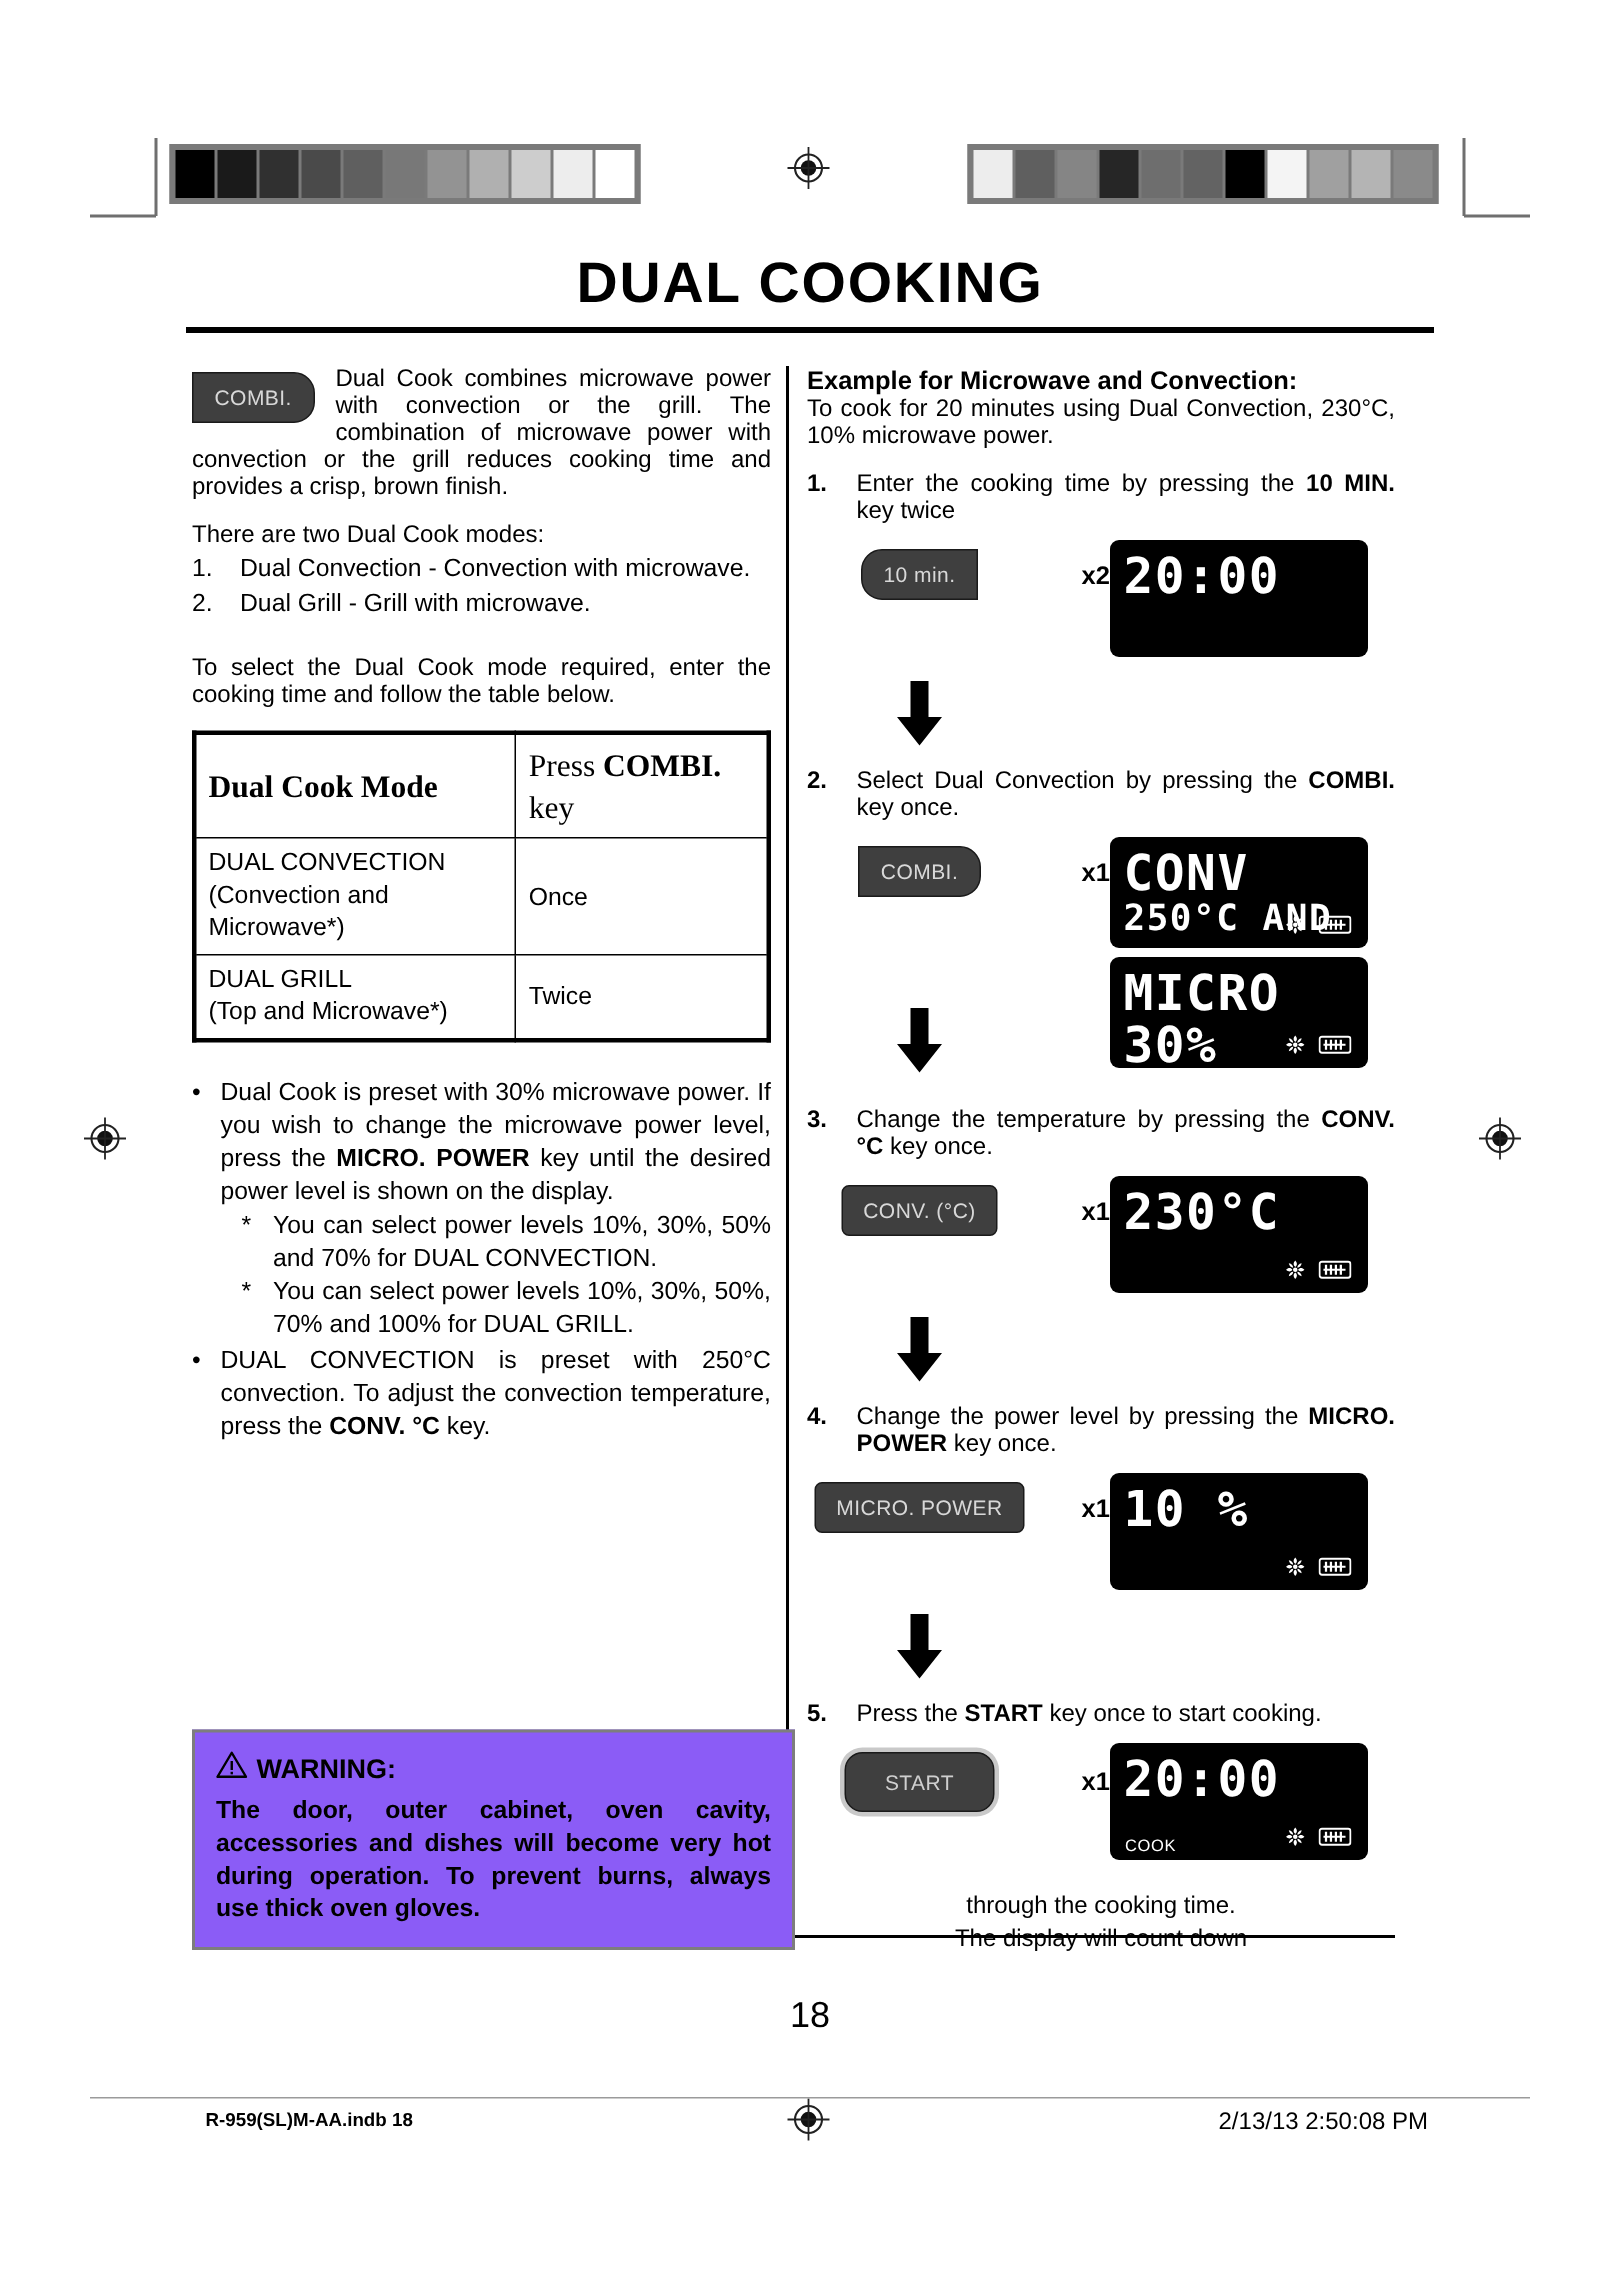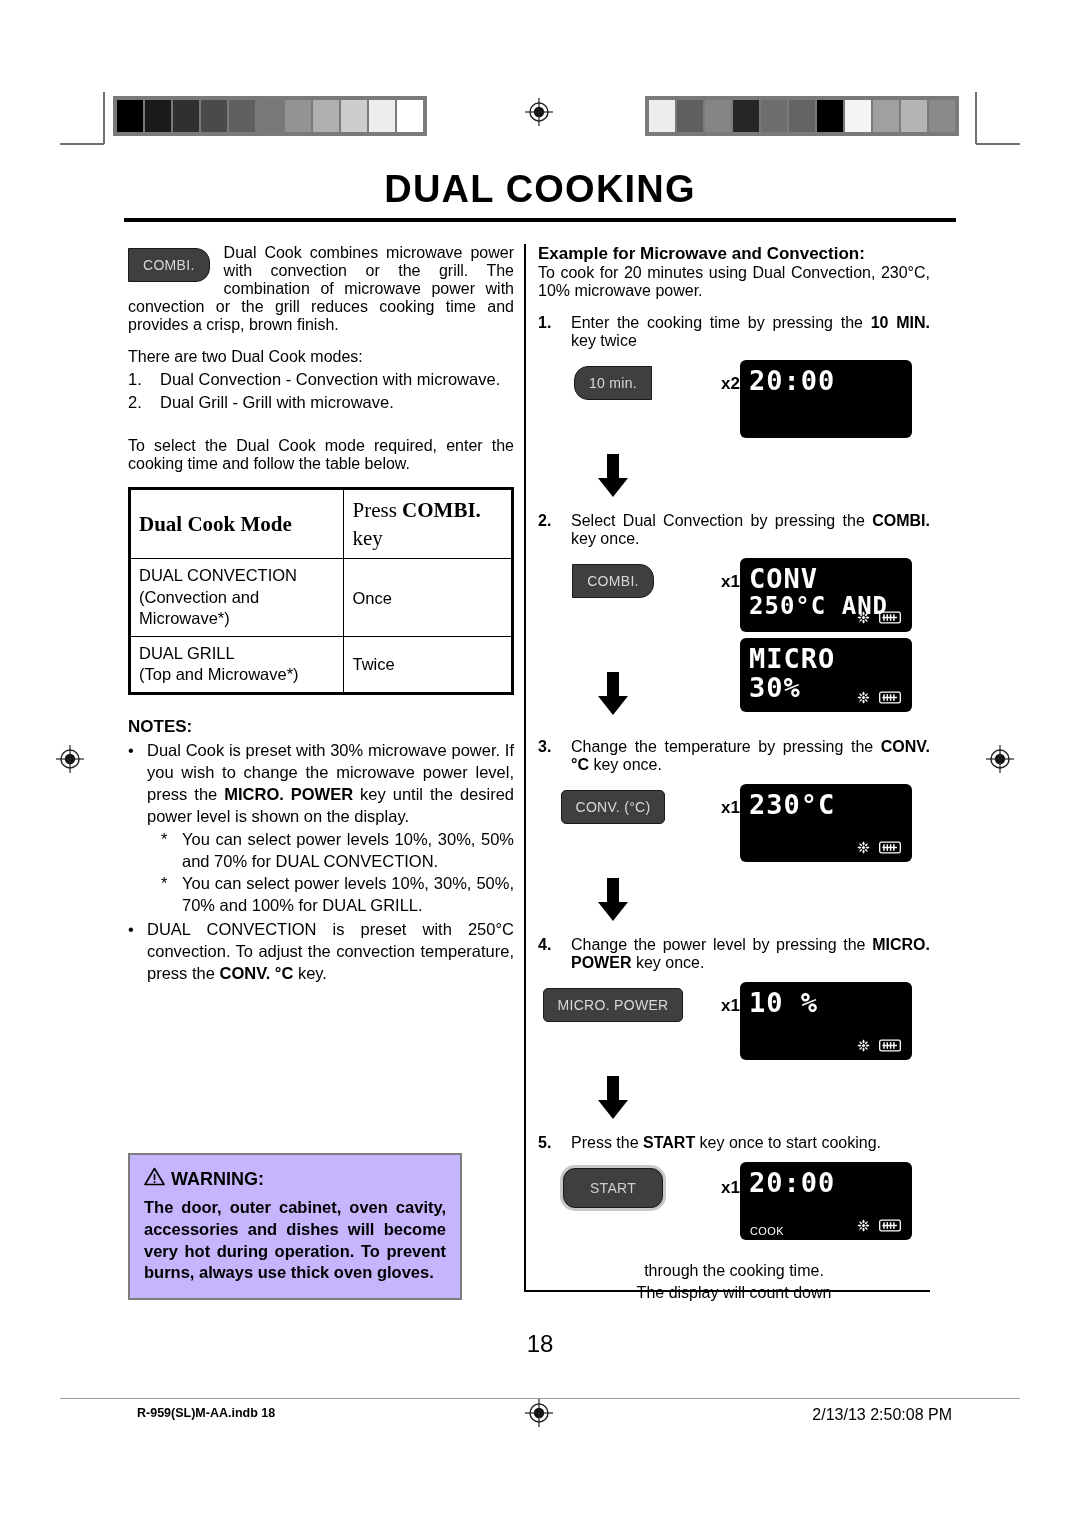--- a/index.html
+++ b/index.html
@@ -81,22 +81,22 @@
   ul.notes > li > .bul { flex: none; width: 10px; }
   ul.notes > li > .body { flex: 1; text-align: justify; }
   ul.sub { list-style: none; margin-top: 1px; }
   ul.sub > li { display: flex; gap: 9px; padding-left: 14px; }
   ul.sub > li > .ast { flex: none; width: 12px; }
   ul.sub > li > .body { flex: 1; text-align: justify; }
   .b { font-weight: bold; }
 
   
   .warning {
-    position: absolute; left: 128px; top: 1153px; width: 334px;
-    background: #c4b5fd; border: 2px solid #7d7d7d;
+    position: absolute; left: 128px; top: 1153px; width: 402px;
+    background: #8b5cf6; border: 2px solid #7d7d7d;
     padding: 12px 14px 14px 14px;
   }
   .warning .wh { display: flex; align-items: center; gap: 6px; font-weight: bold; font-size: 18px; margin-bottom: 6px; }
   .warning .wbody { font-weight: bold; font-size: 16.5px; line-height: 1.32; text-align: justify; }
 
   
   .exh { font-weight: bold; font-size: 17px; }
   .step { display: flex; gap: 9px; margin-top: 14px; }
   .step .sn { flex: none; width: 24px; font-weight: bold; }
   .step .sbody { flex: 1; text-align: justify; }
@@ -109,21 +109,21 @@
   
   .lcd {
     background: #000; border-radius: 6px;
     width: 172px; position: relative;
     padding: 7px 9px 6px 9px;
     color: #fff;
     margin-bottom: 6px;
   }
   .lcd .big {
     font-family: "DejaVu Sans Mono", monospace;
-    font-size: 27px; font-weight: bold; letter-spacing: 1px;
+    font-size: 33px; font-weight: bold; letter-spacing: 1px;
     line-height: 1.06;
     white-space: pre;
   }
   .lcd .big.sm { font-size: 24px; }
   .lcd .icons {
     position: absolute; right: 11px; bottom: 4px;
     display: flex; align-items: flex-end; gap: 9px;
   }
   .lcd .cook {
     position: absolute; left: 10px; bottom: 3px;
@@ -272,21 +272,20 @@
         <tr>
           <td class="mode">
             <div>DUAL GRILL</div>
             <div>(Top and Microwave*)</div>
           </td>
           <td class="press">Twice</td>
         </tr>
       </tbody>
     </table>
 
-    <div class="notes-h">NOTES:</div>
 
     <ul class="notes">
       <li>
         <span class="bul">•</span>
         <span class="body">
           <span>Dual Cook is preset with 30% microwave power. If you wish to change the microwave power level, press the </span><span class="b">MICRO. POWER</span><span> key until the desired power level is shown on the display.</span>
           <ul class="sub">
             <li>
               <span class="ast">*</span>
               <span class="body">You can select power levels 10%, 30%, 50% and 70% for DUAL CONVECTION.</span>

